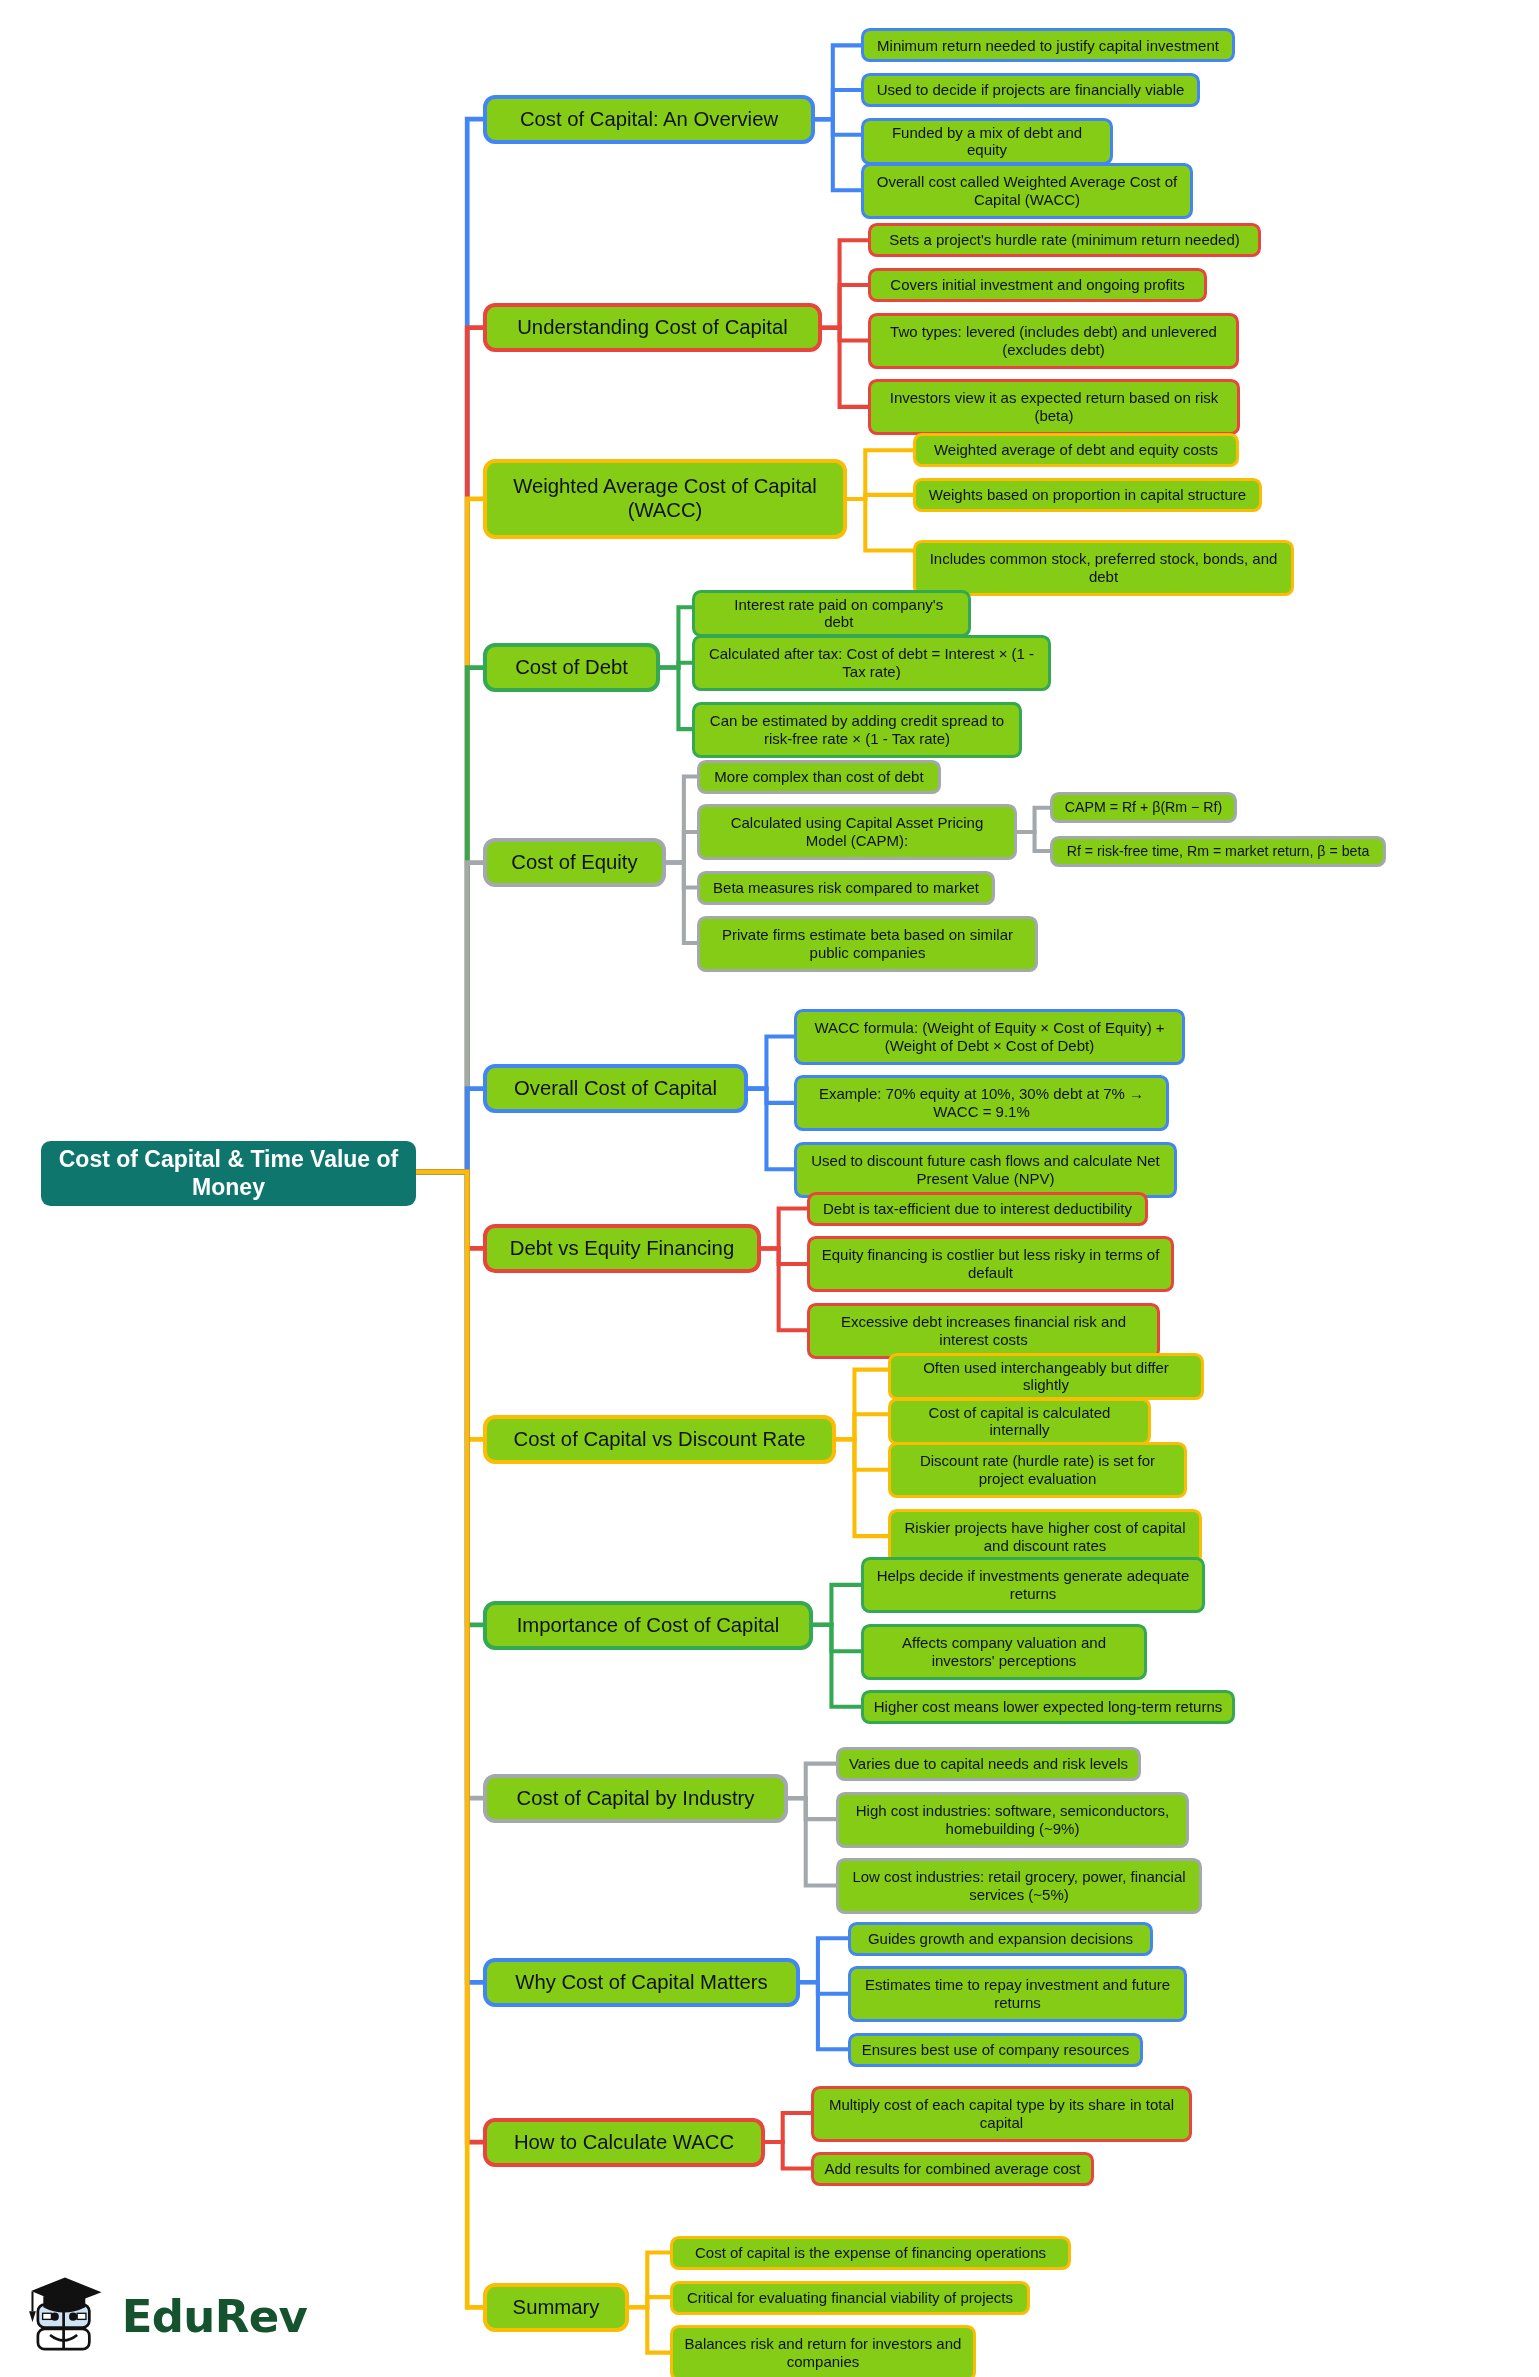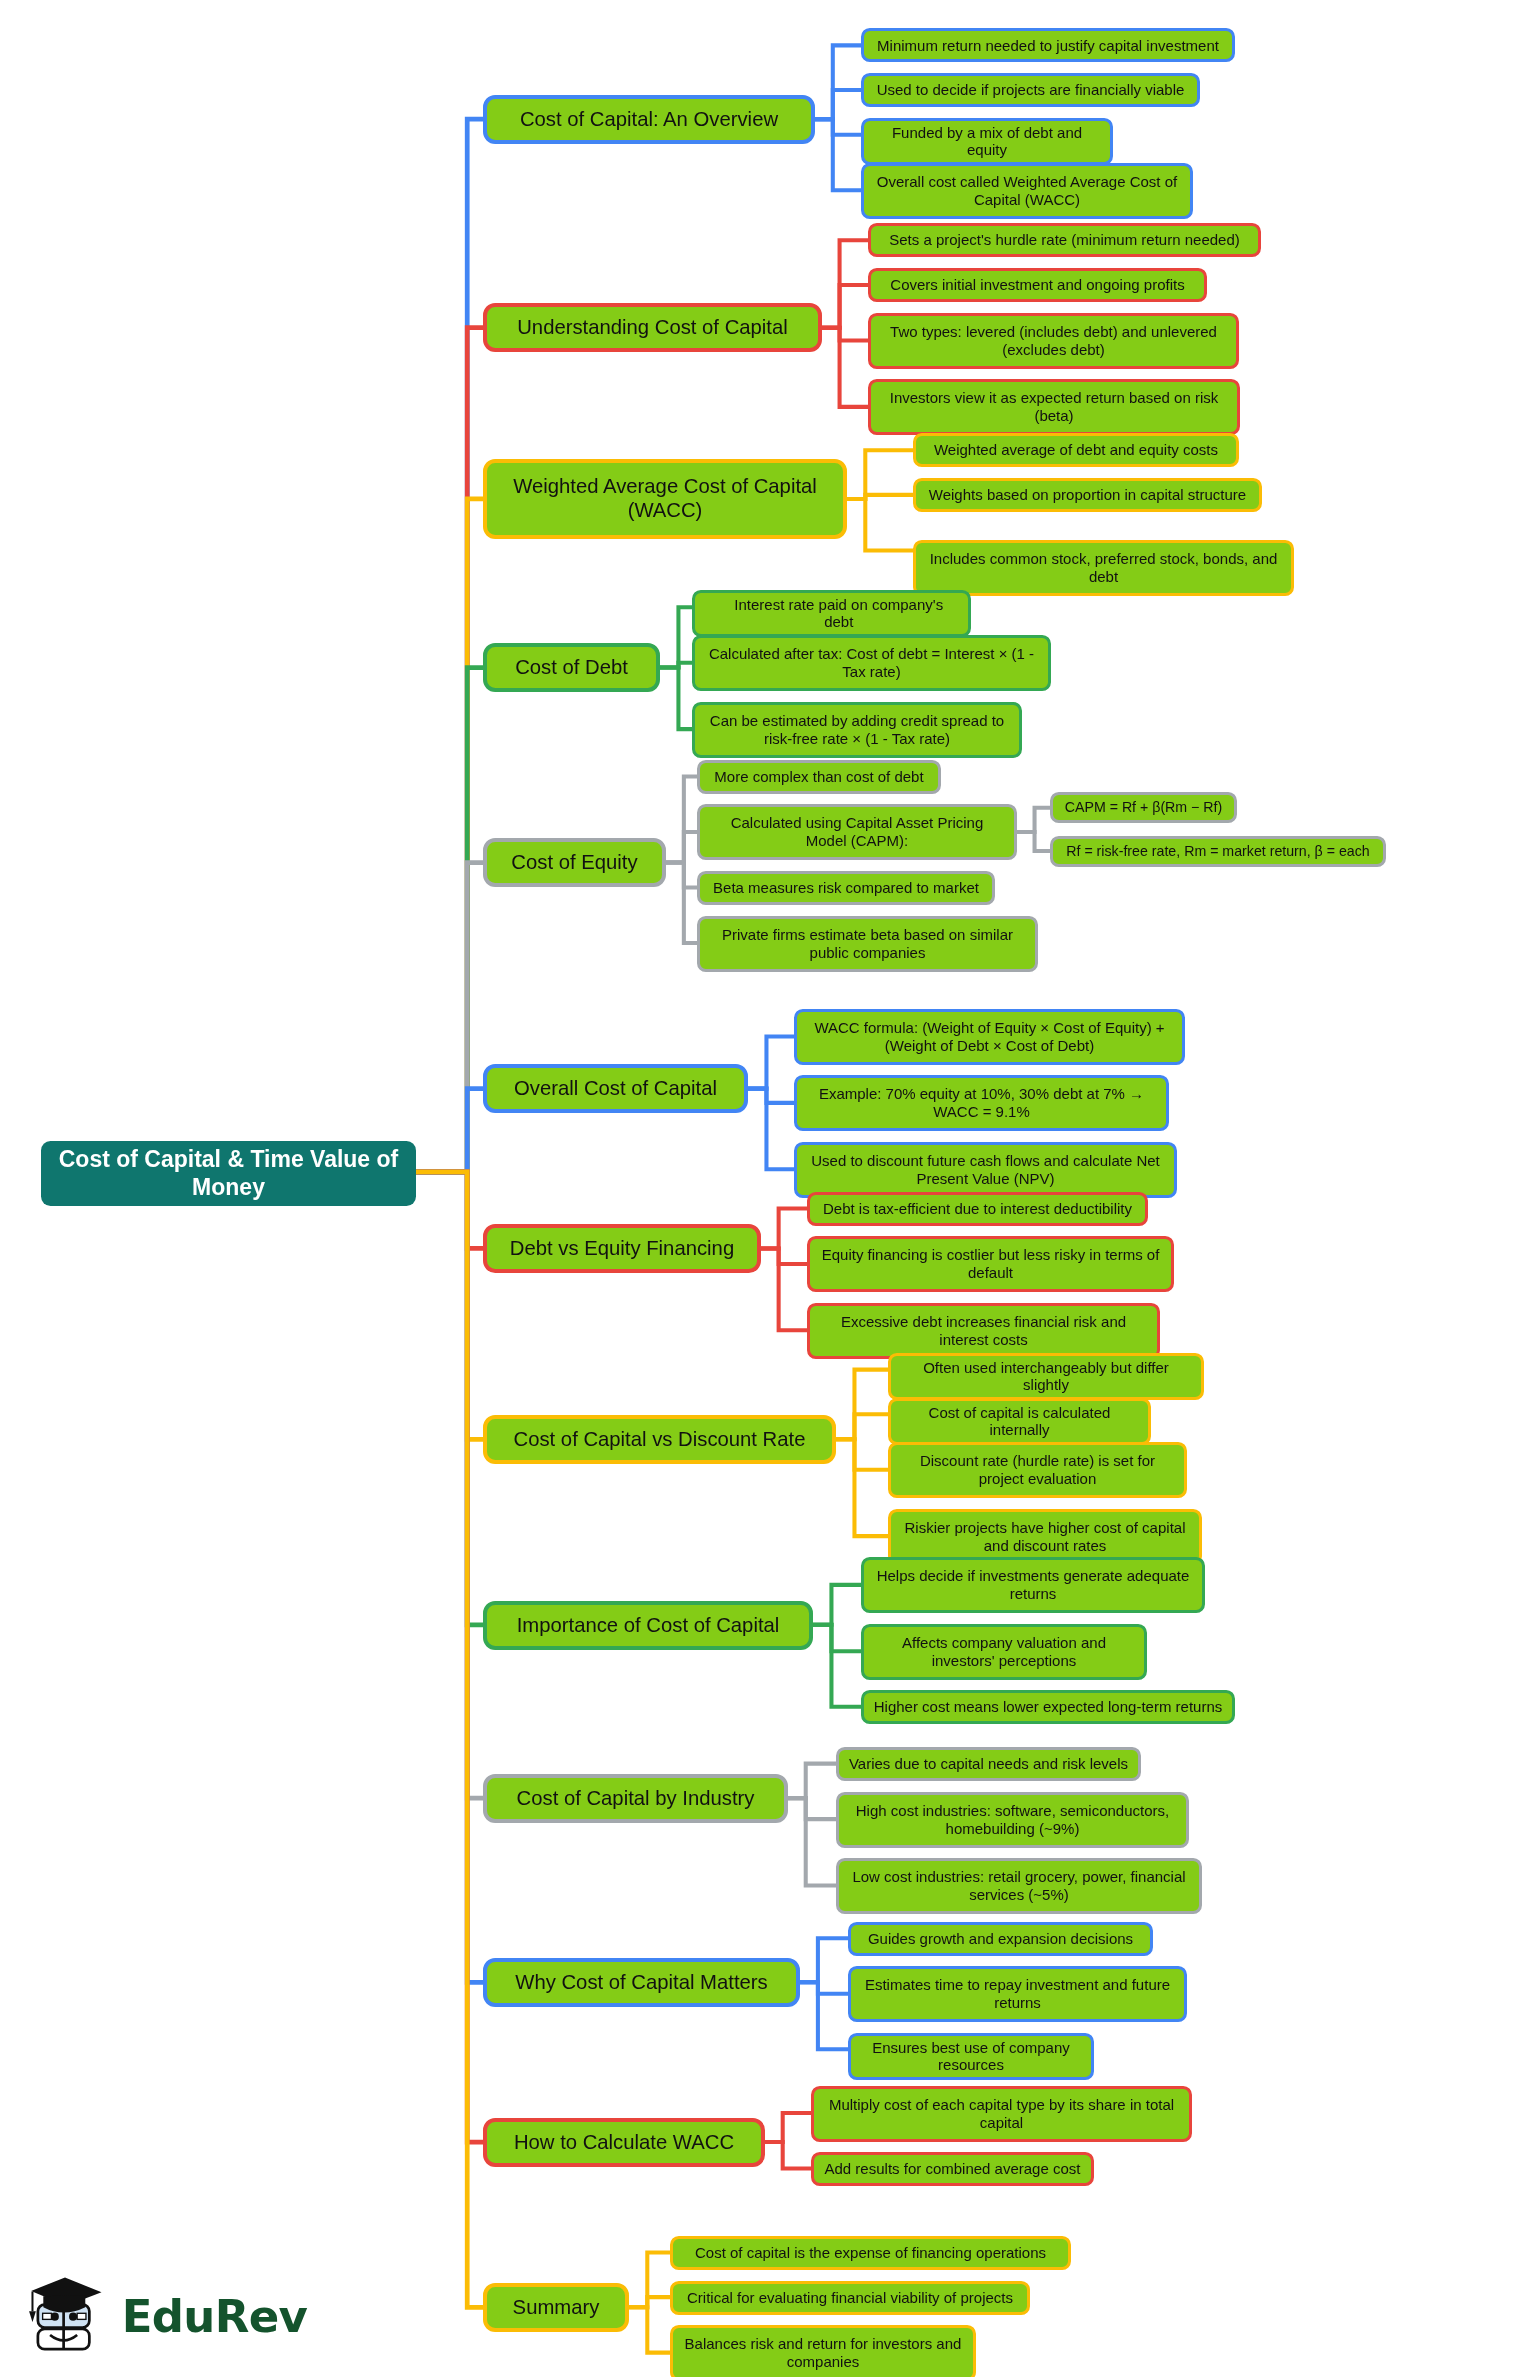--- a/index.html
+++ b/index.html
@@ -218,21 +218,21 @@
       <div class="node leaf" style="left: 697px; top: 760px; width: 244px; min-height: 34px; border-color: rgb(163, 168, 173);">
         <span>More complex than cost of debt</span>
       </div>
       <div class="node leaf" style="left: 697px; top: 804px; width: 320px; min-height: 56px; border-color: rgb(163, 168, 173);">
         <span>Calculated using Capital Asset Pricing Model (CAPM):</span>
       </div>
       <div class="node sub" style="left: 1050px; top: 792px; width: 187px; min-height: 31px; border-color: rgb(163, 168, 173);">
         <span>CAPM = Rf + β(Rm − Rf)</span>
       </div>
       <div class="node sub" style="left: 1050px; top: 836px; width: 336px; min-height: 31px; border-color: rgb(163, 168, 173);">
-        <span>Rf = risk-free rate, Rm = market return, β = each</span>
+        <span>Rf = risk-free time, Rm = market return, β = beta</span>
       </div>
       <div class="node leaf" style="left: 697px; top: 871px; width: 298px; min-height: 34px; border-color: rgb(163, 168, 173);">
         <span>Beta measures risk compared to market</span>
       </div>
       <div class="node leaf" style="left: 697px; top: 916px; width: 341px; min-height: 56px; border-color: rgb(163, 168, 173);">
         <span>Private firms estimate beta based on similar public companies</span>
       </div>
       <div class="node branch" style="left: 483px; top: 1064px; width: 265px; min-height: 49px; border-color: rgb(66, 133, 244);">
         <span>Overall Cost of Capital</span>
       </div>
@@ -298,21 +298,21 @@
       </div>
       <div class="node branch" style="left: 483px; top: 1958px; width: 317px; min-height: 49px; border-color: rgb(66, 133, 244);">
         <span>Why Cost of Capital Matters</span>
       </div>
       <div class="node leaf" style="left: 848px; top: 1922px; width: 305px; min-height: 34px; border-color: rgb(66, 133, 244);">
         <span>Guides growth and expansion decisions</span>
       </div>
       <div class="node leaf" style="left: 848px; top: 1966px; width: 339px; min-height: 56px; border-color: rgb(66, 133, 244);">
         <span>Estimates time to repay investment and future returns</span>
       </div>
-      <div class="node leaf" style="left: 848px; top: 2033px; width: 246px; min-height: 34px; border-color: rgb(66, 133, 244);">
+      <div class="node leaf" style="left: 848px; top: 2033px; width: 295px; min-height: 34px; border-color: rgb(66, 133, 244);">
         <span>Ensures best use of company resources</span>
       </div>
       <div class="node branch" style="left: 483px; top: 2118px; width: 282px; min-height: 49px; border-color: rgb(232, 69, 60);">
         <span>How to Calculate WACC</span>
       </div>
       <div class="node leaf" style="left: 811px; top: 2086px; width: 381px; min-height: 56px; border-color: rgb(232, 69, 60);">
         <span>Multiply cost of each capital type by its share in total capital</span>
       </div>
       <div class="node leaf" style="left: 811px; top: 2152px; width: 283px; min-height: 34px; border-color: rgb(232, 69, 60);">
         <span>Add results for combined average cost</span>

